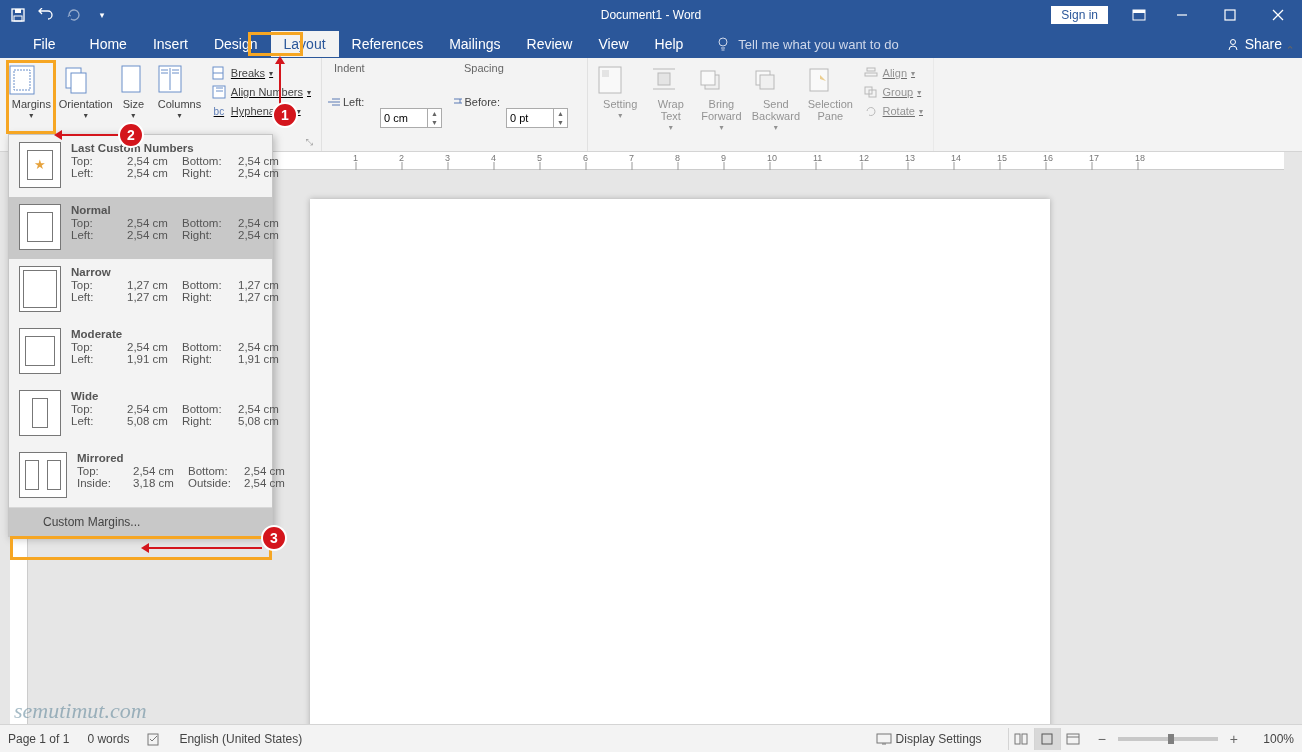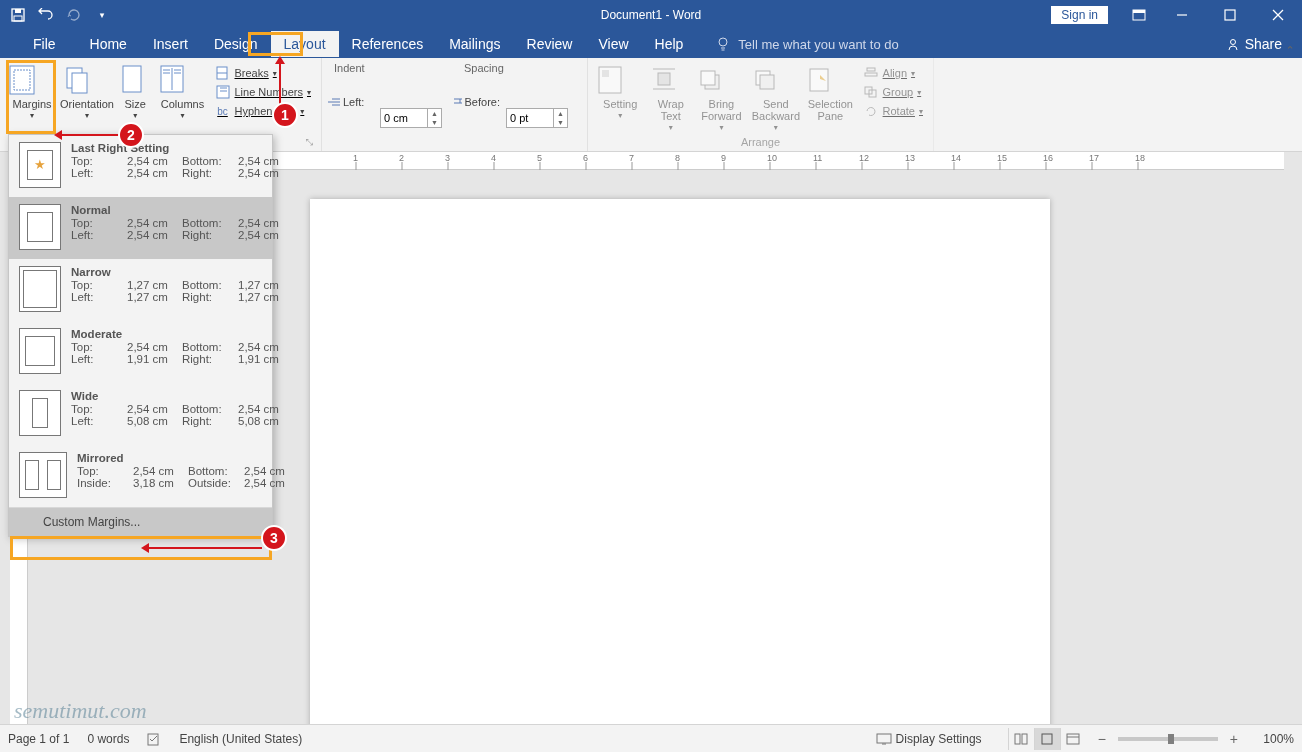--- a/index.html
+++ b/index.html
@@ -225,21 +225,21 @@
             <span style="font-size:8px">▾</span>
           </div>
         <div class="small-btn">
             <span class="ico">
               <svg width="14" height="14">
                 <rect x="1" y="1" width="12" height="12" fill="#fff" stroke="#6b8fc9"></rect>
                 <line x1="4" y1="3" x2="11" y2="3" stroke="#6b8fc9"></line>
                 <line x1="4" y1="6" x2="11" y2="6" stroke="#6b8fc9"></line>
               </svg>
             </span>
-            <span>Line Numbers</span> 
+            <span>Align Numbers</span> 
             <span style="font-size:8px">▾</span>
           </div>
         <div class="small-btn">
             <span class="ico" style="font-size:10px;color:#5b7bb5">bc</span>
             <span>Hyphenation</span> 
             <span style="font-size:8px">▾</span>
           </div>
       </div>
     </div>
     <div class="group-label"><span>Page Setup</span><span class="launcher">⤡</span></div>
@@ -397,21 +397,20 @@
             <span class="ico">
               <svg width="14" height="12">
                 <path d="M3 6 A4 4 0 1 1 5 10" fill="none" stroke="#888"></path>
               </svg>
             </span>
             <span>Rotate</span> 
             <span style="font-size:8px">▾</span>
           </div>
       </div>
     </div>
-    <div class="group-label"><span>Arrange</span></div>
   </div>
   <div class="collapse-btn" style="position:absolute;right:4px;bottom:2px">⌃</div>
 </div>
 
 <div class="doc-area">
   <div class="ruler-h">
     <svg width="100%" height="18">
         <g font-size="9" fill="#777" font-family="Segoe UI">
       <g id="ticks">
             <line x1="326" x2="326" y1="10" y2="18" stroke="#999"></line>
@@ -504,21 +503,21 @@
   </div>
 </div>
 
 <div class="margins-dd">
   <div class="dd-item">
     <div class="dd-icon">
         <div class="inner" style="top:7px;left:7px;right:7px;bottom:7px"></div>
         <span style="position:absolute;left:14px;top:14px;color:#e6a23c;font-size:13px">★</span>
       </div>
     <div class="dd-text">
-        <div class="dd-title">Last Right Setting</div>
+        <div class="dd-title">Last Custom Numbers</div>
       <div class="dd-vals">
           <div class="col">
             <span class="lab">Top:</span>
             <span class="val">2,54 cm</span>
           </div>
           <div class="col">
             <span class="lab">Bottom:</span>
             <span class="val">2,54 cm</span>
           </div>
         </div>

